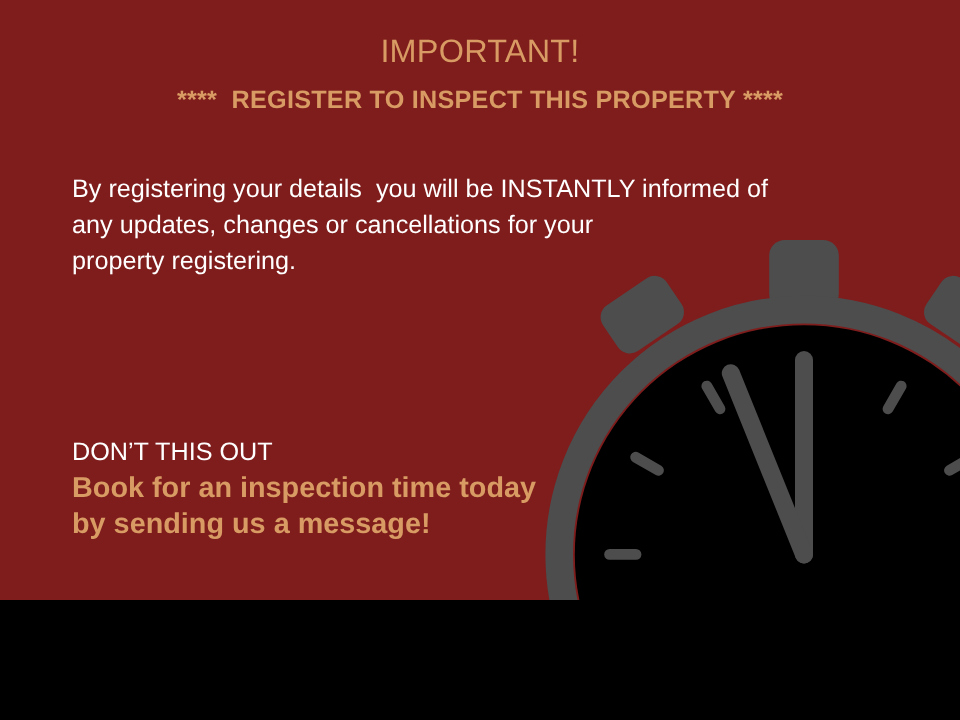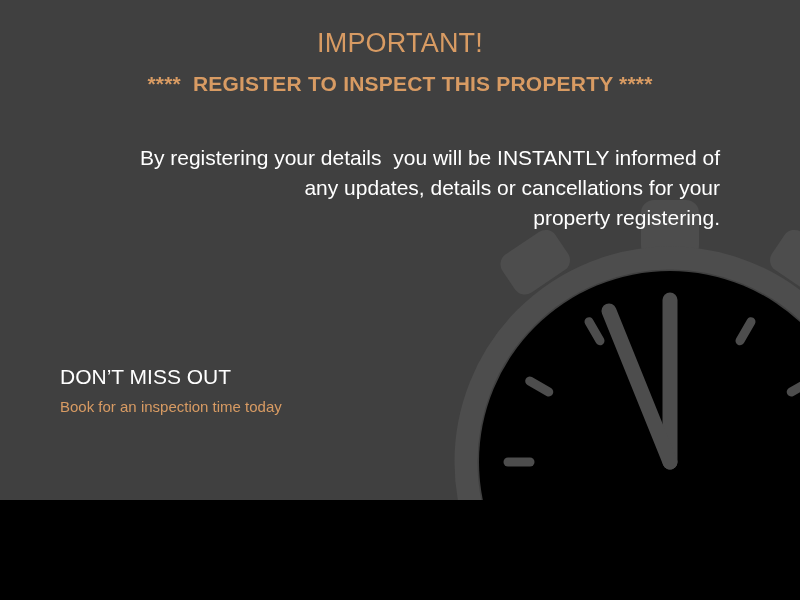--- a/index.html
+++ b/index.html
@@ -10,21 +10,21 @@
   }
   body {
     font-family: "Liberation Sans", sans-serif;
     -webkit-font-smoothing: antialiased;
   }
 
   #slide {
     position: relative;
     width: 800px;
     height: 500px;
-    background: #404040;
+    background: #7f1d1d;
     overflow: hidden;
   }
 
   
   #clock-art {
     position: absolute;
     left: 0;
     top: 0;
     width: 800px;
     height: 600px;
@@ -64,21 +64,21 @@
     margin-top: 6px;
     letter-spacing: 0.2px;
     white-space: pre;
   }
 
   .body-block {
     position: absolute;
     left: 60px;
     width: 660px;
   }
-  #para-1 { top: 143px; text-align: right; }
+  #para-1 { top: 143px; }
   #para-2 { top: 273px; }
   #cta-block { top: 362px; }
 
   .body-line {
     display: block;
     color: #ffffff;
     font-size: 21px;
     font-weight: 400;
     line-height: 30px;
     white-space: pre;
@@ -87,22 +87,22 @@
     display: block;
     color: #ffffff;
     font-size: 21px;
     font-weight: 400;
     line-height: 30px;
     white-space: pre;
   }
   .cta-line {
     display: block;
     color: #d89b63;
-    font-size: 15px;
-    font-weight: 400;
+    font-size: 24px;
+    font-weight: 700;
     line-height: 30px;
     white-space: pre;
   }
 </style>
 </head>
 <body>
 
 <div id="slide">
 
   <svg id="clock-art" viewBox="0 0 800 600" aria-hidden="true">
@@ -145,24 +145,25 @@
 
   <div id="content">
 
     <div class="headline-block">
       <span class="headline-1">IMPORTANT!</span>
       <span class="headline-2">****  REGISTER TO INSPECT THIS PROPERTY ****</span>
     </div>
 
     <div class="body-block" id="para-1">
       <span class="body-line">By registering your details  you will be INSTANTLY informed of</span>
-      <span class="body-line">any updates, details or cancellations for your</span>
+      <span class="body-line">any updates, changes or cancellations for your</span>
       <span class="body-line">property registering.</span>
     </div>
 
 
     <div class="body-block" id="cta-block">
-      <span class="cta-lead">DON’T MISS OUT</span>
+      <span class="cta-lead">DON’T THIS OUT</span>
       <span class="cta-line">Book for an inspection time today</span>
+      <span class="cta-line">by sending us a message!</span>
     </div>
 
   </div>
 </div>
 
 </body></html>

